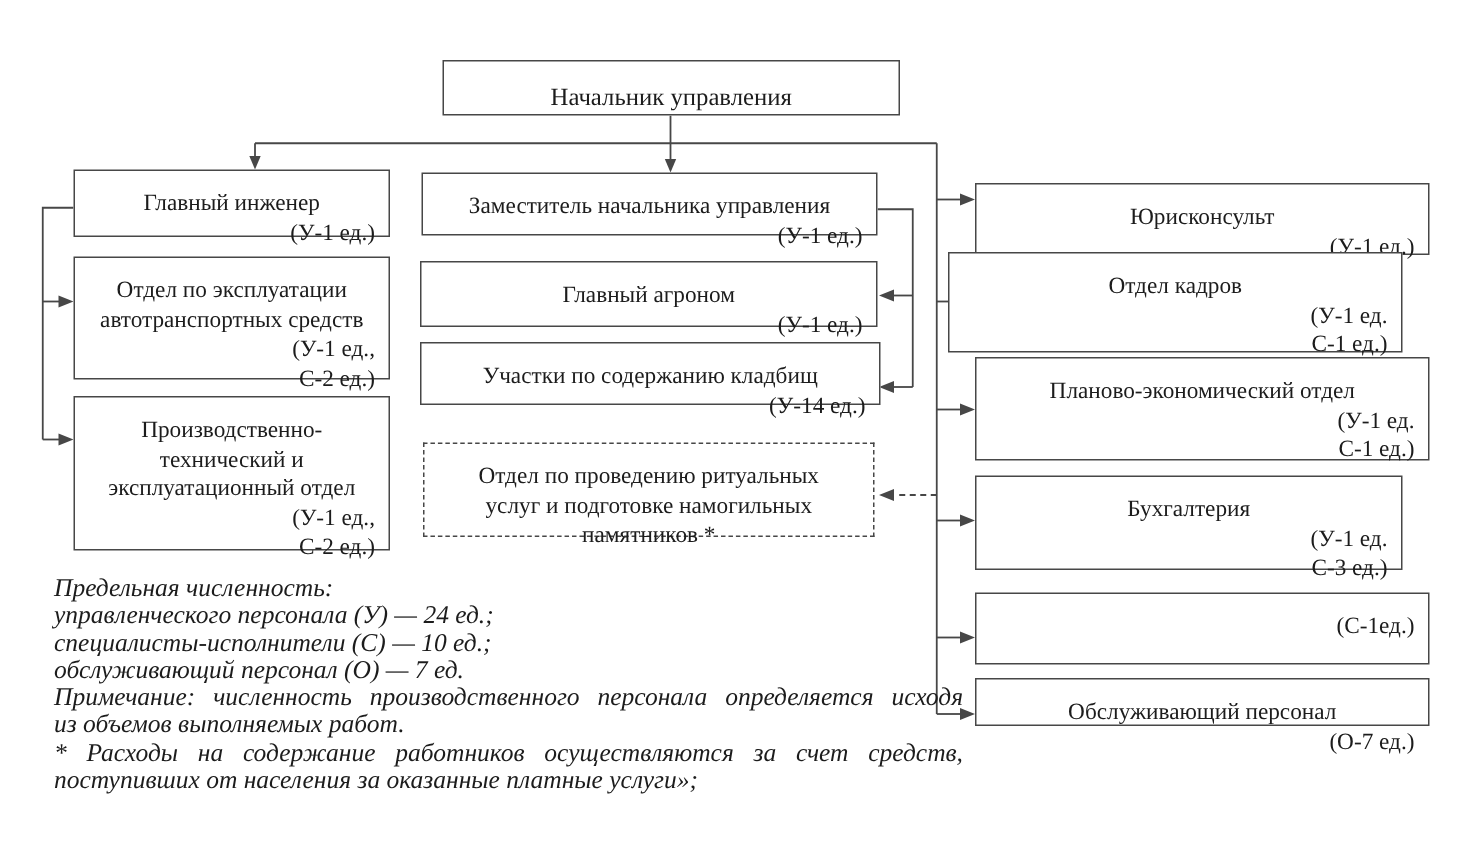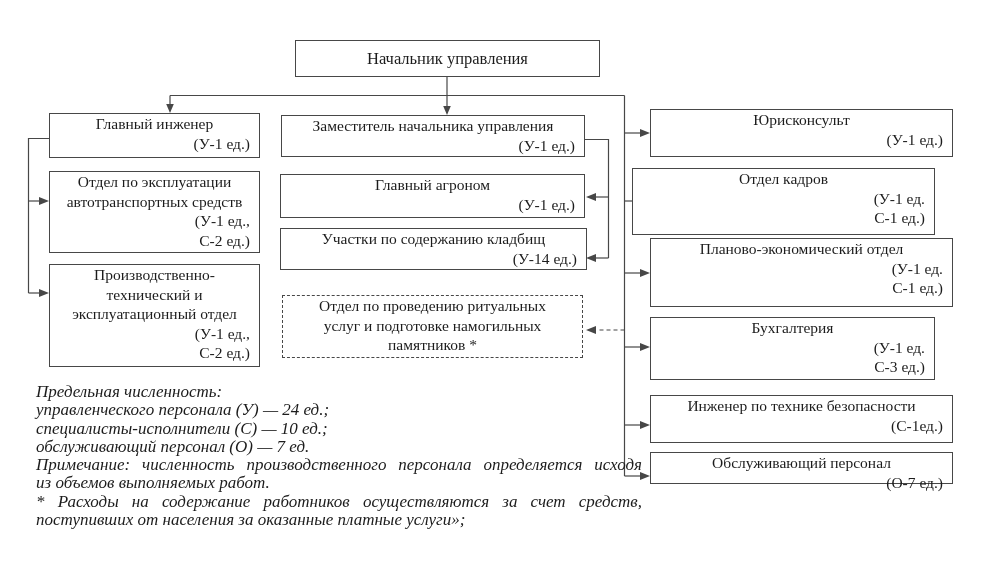--- a/index.html
+++ b/index.html
@@ -6,21 +6,21 @@
   .stage{
     position:relative;width:986px;height:574px;background:var(--bg,#fff);
     font-family:"Liberation Serif",serif;color:var(--text,#1c1c1c);overflow:hidden;
   }
   .stage svg{position:absolute;left:0;top:0;}
   svg path{stroke:var(--line,#474747);fill:none;stroke-width:1.2;}
   svg polygon{fill:var(--line,#474747);stroke:none;}
   .box{
     position:absolute;box-sizing:border-box;background:#fff;
     border:1px solid var(--line,#474747);
-    font-size:15.5px;line-height:19.5px;padding-top:0;
+    font-size:15.5px;line-height:19.5px;padding-top:12px;
   }
   .box.dashed{border-style:dashed;}
   .box.vcenter{display:flex;align-items:center;justify-content:center;font-size:16.5px;}
   .box-title{text-align:center;white-space:pre-line;}
   .box-units{text-align:right;white-space:pre-line;padding-right:9px;}
   .notes{
     position:absolute;left:36px;top:383px;width:606px;
     font-style:italic;font-size:17px;line-height:18.3px;
   }
   .notes .just{text-align:justify;text-align-last:justify;}
@@ -108,21 +108,21 @@
     <div class="box-title">Участки по содержанию кладбищ</div>
     <div class="box-units">(У-14 ед.)</div>
   </div>
 
   <div class="box dashed" style="left:282px;top:295px;width:301px;height:63px">
     <div class="box-title">Отдел по проведению ритуальных
 услуг и подготовке намогильных
 памятников *</div>
   </div>
 
-  <div class="box" style="left:650px;top:109px;width:303px;height:48px">
+  <div class="box" style="left:650px;top:122px;width:303px;height:48px">
     <div class="box-title">Юрисконсульт</div>
     <div class="box-units">(У-1 ед.)</div>
   </div>
 
   <div class="box" style="left:632px;top:168px;width:303px;height:67px">
     <div class="box-title">Отдел кадров</div>
     <div class="box-units">(У-1 ед.
 С-1 ед.)</div>
   </div>
 
@@ -132,21 +132,20 @@
 С-1 ед.)</div>
   </div>
 
   <div class="box" style="left:650px;top:317px;width:285px;height:63px">
     <div class="box-title">Бухгалтерия</div>
     <div class="box-units">(У-1 ед.
 С-3 ед.)</div>
   </div>
 
   <div class="box" style="left:650px;top:395px;width:303px;height:48px">
-    <div class="box-title">Инженер по технике безопасности</div>
     <div class="box-units">(С-1ед.)</div>
   </div>
 
   <div class="box" style="left:650px;top:452px;width:303px;height:32px">
     <div class="box-title">Обслуживающий персонал</div>
     <div class="box-units">(О-7 ед.)</div>
   </div>
 
   <div class="notes">
     <div>Предельная численность:</div>

